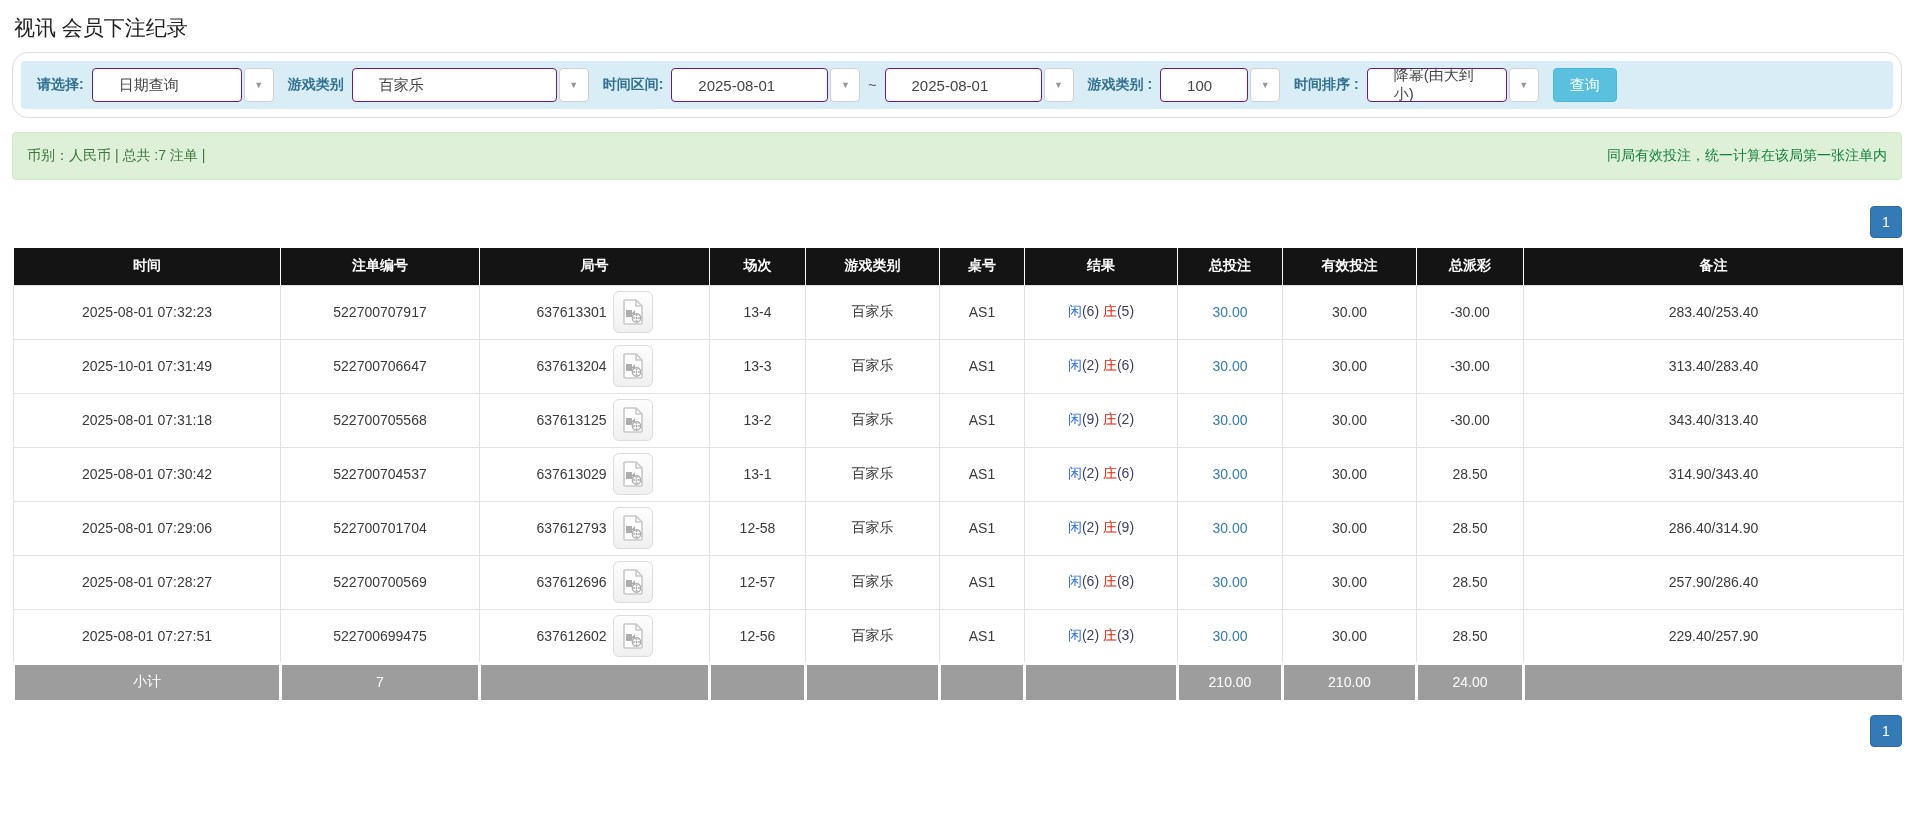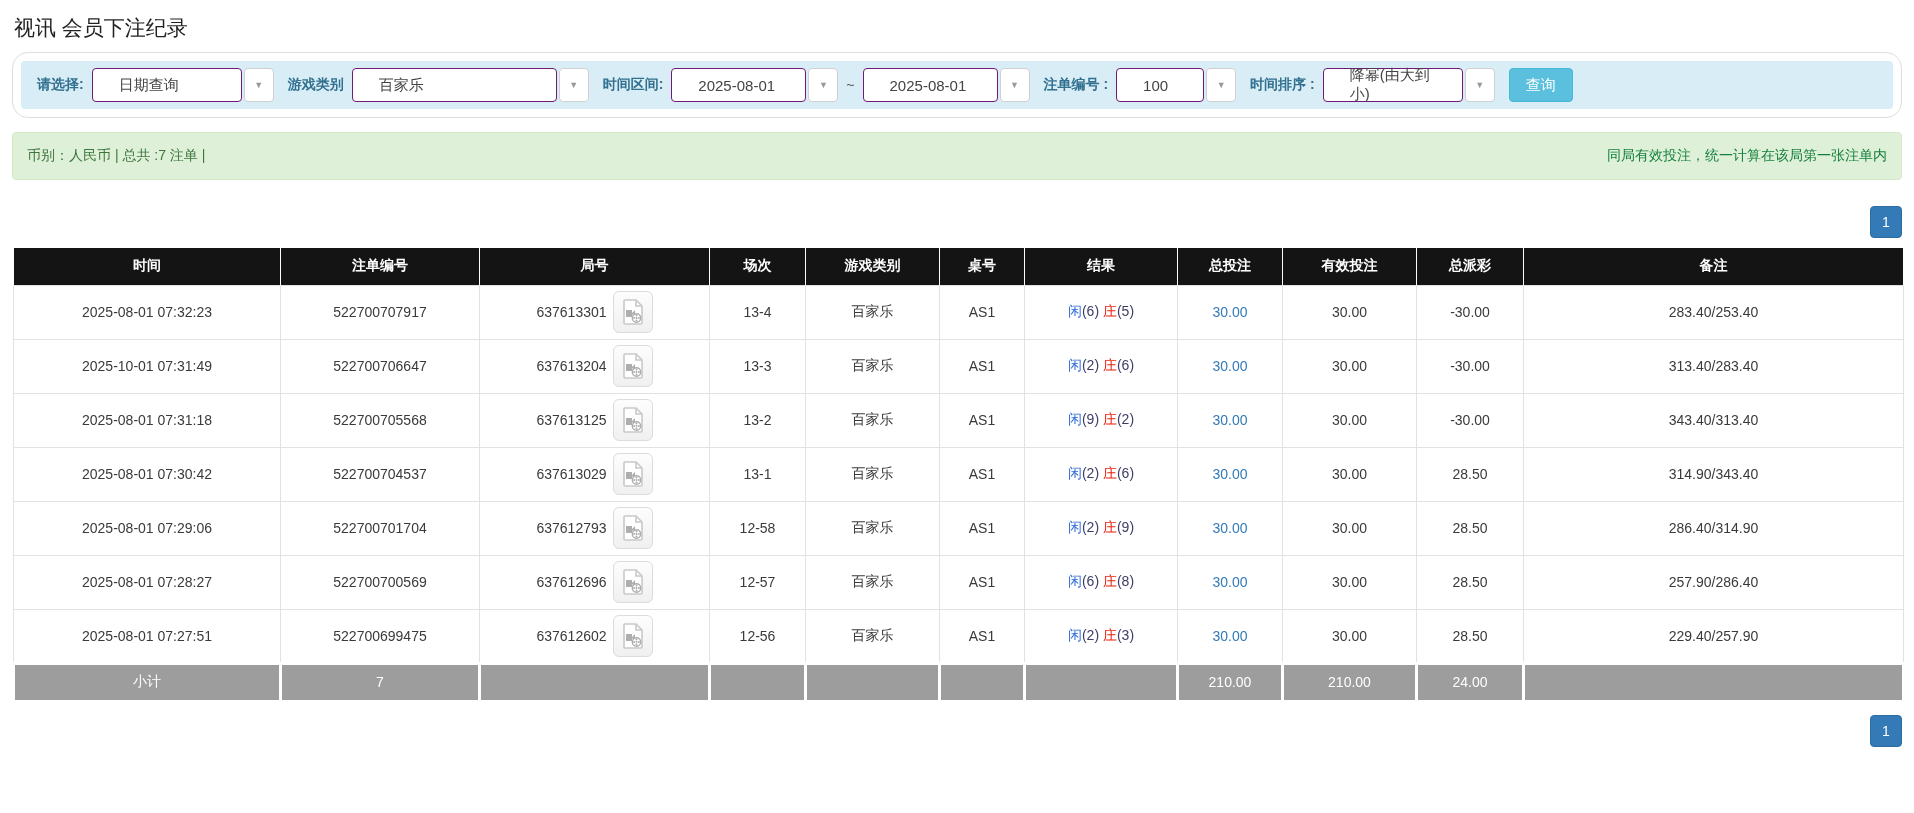--- a/index.html
+++ b/index.html
@@ -14,21 +14,21 @@
   .panel { border: 1px solid #ddd; border-radius: 16px; background: #fff; padding: 8px; margin-bottom: 14px; }
   .filter-bar { background: #d9edf7; border-radius: 4px; padding: 7px 10px; display: flex; align-items: center; gap: 8px; }
   .flabel { color: #31708f; font-weight: bold; font-size: 14px; white-space: nowrap; margin-left: 6px; }
   .combo { display: inline-flex; align-items: stretch; height: 34px; }
   .combo-text { background: #fff; border: 1px solid #701a75; border-radius: 4px; min-width: 70px;
     display: flex; align-items: center; padding: 0 26px; font-size: 15px; color: #444; }
   .combo-caret { background: #fff; border: 1px solid #d0d0d0; border-radius: 4px; width: 30px; margin-left: 2px;
     display: flex; align-items: center; justify-content: center; color: #999; font-size: 9px; cursor: pointer; }
   .w-select .combo-text { width: 150px; }
   .w-game .combo-text { width: 205px; }
-  .w-date .combo-text { width: 135px; text-align: center; }
+  .w-date .combo-text { width: 157px; text-align: center; }
   .w-per .combo-text { width: 88px; }
   .w-sort .combo-text { width: 140px; }
   .tilde { color: #555; font-size: 14px; }
   .btn-search { background: #5bc0de; border: 1px solid #46b8da; color: #fff; font-size: 15px;
     border-radius: 4px; height: 34px; padding: 0 16px; margin-left: 6px; cursor: pointer;
     font-family: "Liberation Sans", sans-serif; }
 
   
   .alert-bar { background: #dff0d8; border: 1px solid #d6e9c6; border-radius: 4px; height: 48px;
     display: flex; align-items: center; justify-content: space-between; padding: 0 14px; margin-bottom: 26px; font-size: 14px; }
@@ -82,21 +82,21 @@
       <div class="combo w-date">
         <span class="combo-text">2025-08-01</span>
         <span class="combo-caret">▼</span>
       </div>
       <span class="tilde">~</span>
       <div class="combo w-date">
         <span class="combo-text">2025-08-01</span>
         <span class="combo-caret">▼</span>
       </div>
 
-      <span class="flabel">注单编号 :</span>
+      <span class="flabel">游戏类别 :</span>
       <div class="combo w-per">
         <span class="combo-text">100</span>
         <span class="combo-caret">▼</span>
       </div>
 
       <span class="flabel">时间排序 :</span>
       <div class="combo w-sort">
         <span class="combo-text">降幂(由大到小)</span>
         <span class="combo-caret">▼</span>
       </div>

